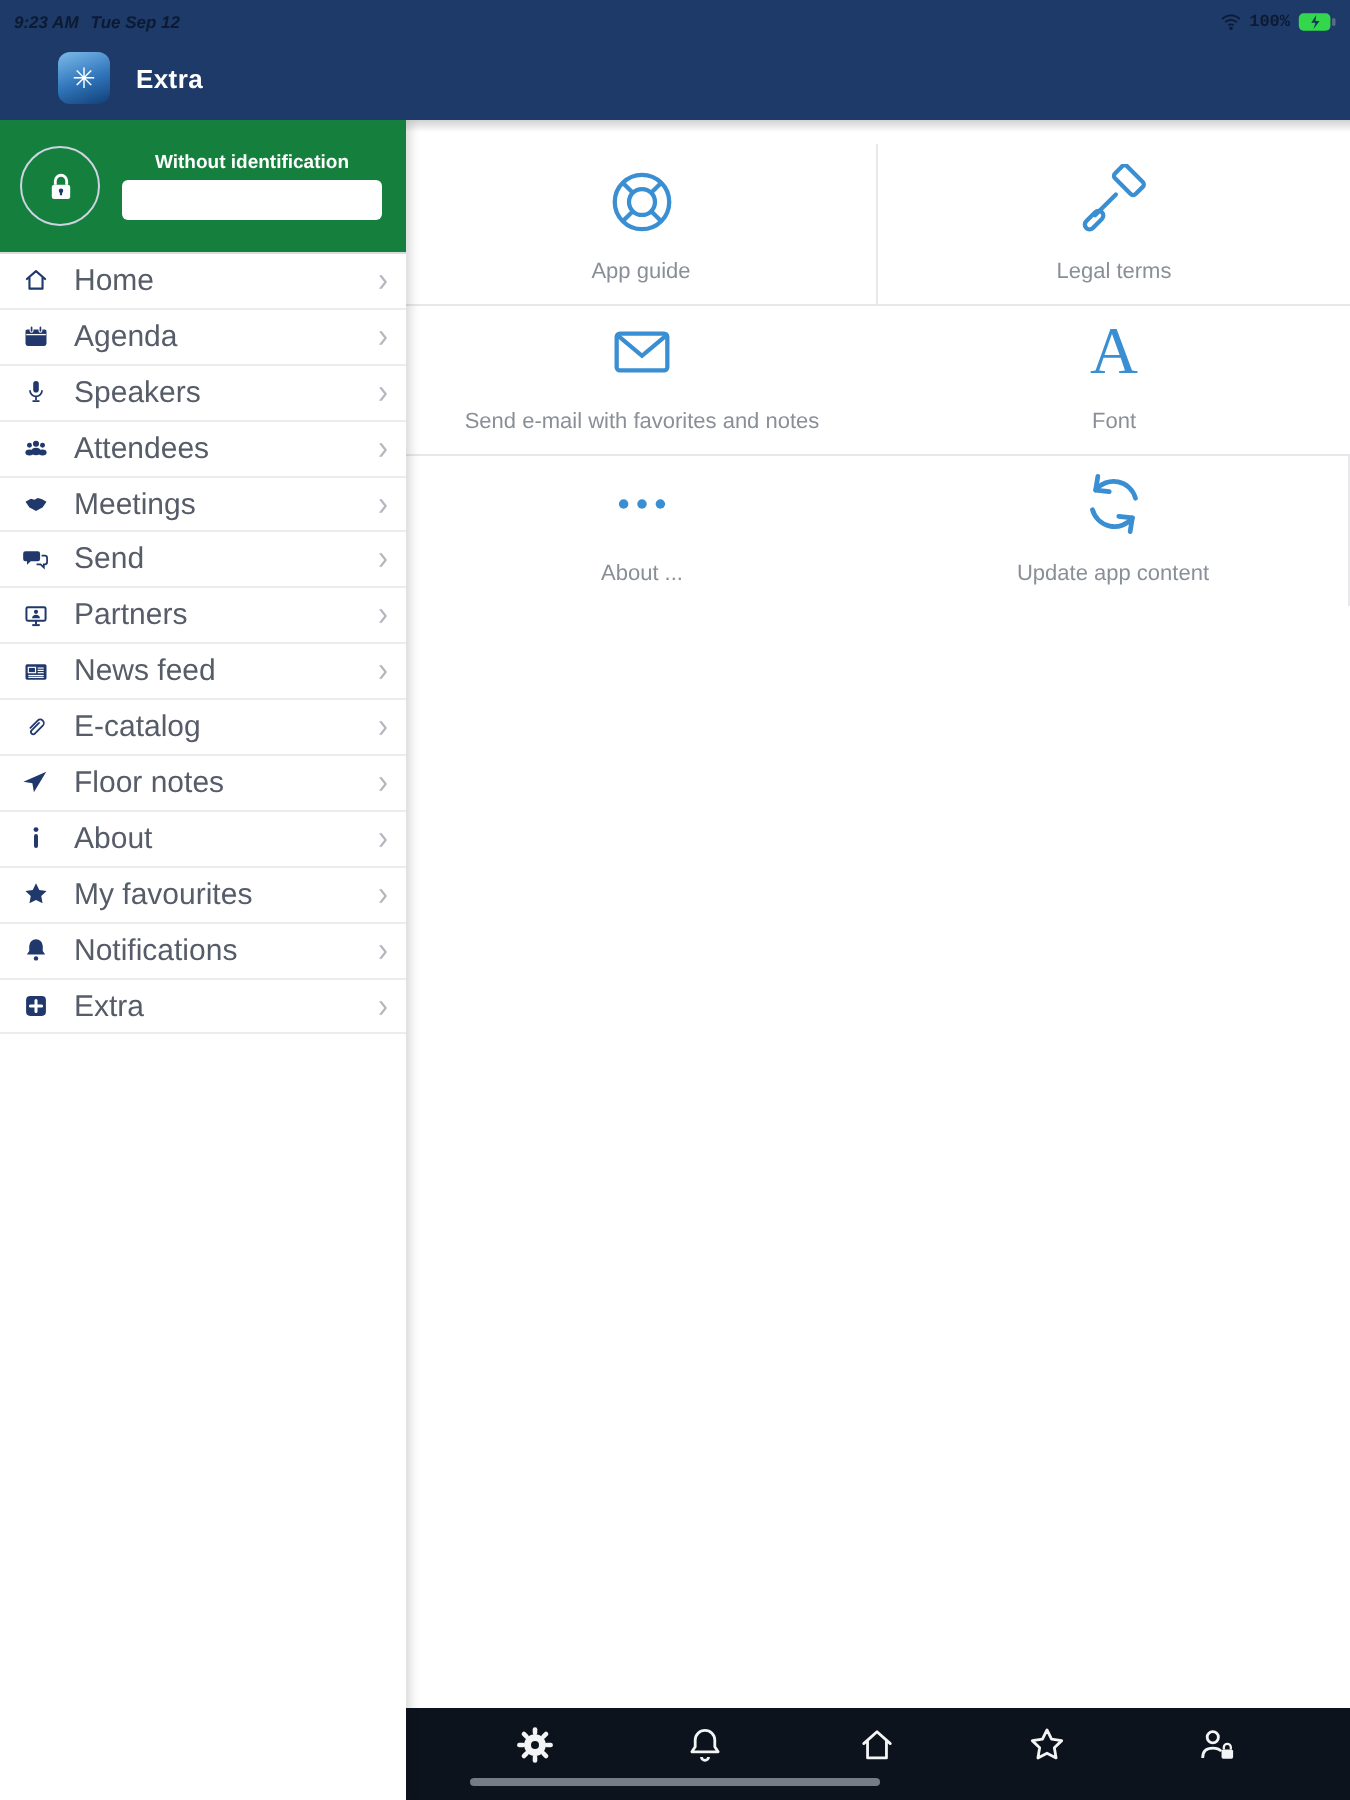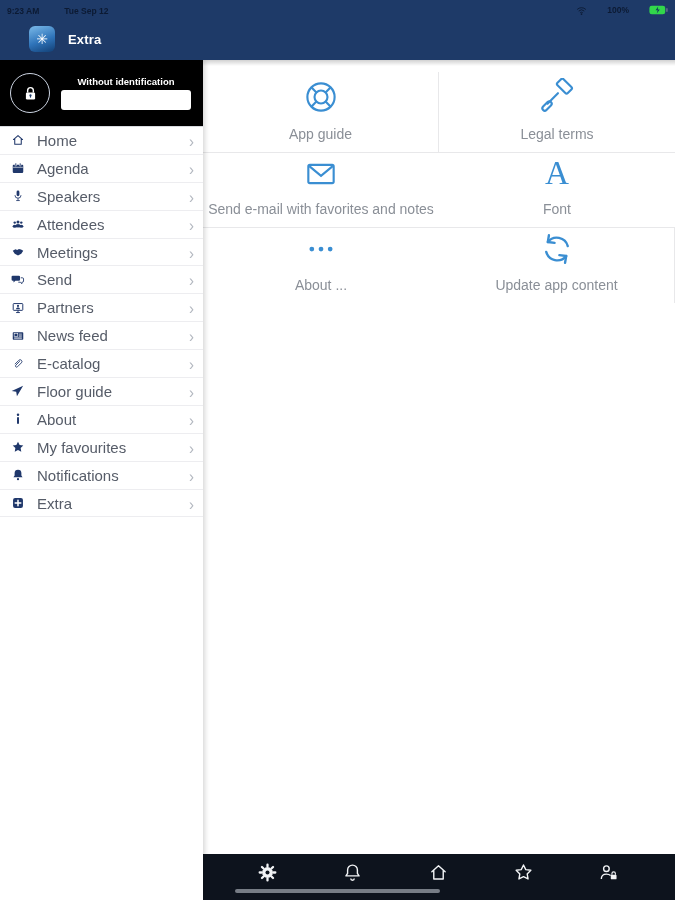--- a/index.html
+++ b/index.html
@@ -3,32 +3,32 @@
 <meta charset="utf-8">
 <style>
   html,body{margin:0;padding:0;background:#fff;}
   .screen{position:relative;width:675px;height:900px;overflow:hidden;background:#fff;
           font-family:"Liberation Sans",sans-serif;-webkit-font-smoothing:antialiased;}
 
   
   .app-header{position:absolute;top:0;left:0;right:0;height:60px;background:#1e3a68;z-index:6;}
   .status-bar{height:15px;display:flex;justify-content:space-between;align-items:center;
               padding:3px 7px 0 7px;font-size:8.5px;font-weight:bold;color:#0c1a33;}
-  .status-left{display:flex;gap:25px;}
-  .status-right{display:flex;align-items:flex-start;gap:20px;}
+  .status-left{display:flex;gap:6px;font-style:italic;}
+  .status-right{display:flex;align-items:center;gap:4px;font-family:Liberation Mono, monospace;}
   .title-row{display:flex;align-items:center;height:42px;padding-left:29px;}
   .app-icon{width:26px;height:26px;border-radius:6px;flex:0 0 auto;
             background:linear-gradient(160deg,#7cbbea 0%,#2f74ba 55%,#123f75 100%);
             display:flex;align-items:center;justify-content:center;color:#fff;font-size:14px;line-height:1;}
   .app-title{color:#fff;font-weight:bold;font-size:13px;margin-left:13px;letter-spacing:.2px;}
 
   
   .sidebar{position:absolute;top:60px;left:0;width:203px;bottom:0;background:#fff;z-index:5;
            box-shadow:2px 0 5px rgba(0,0,0,.16);}
-  .login-block{height:66px;background:#000000;display:flex;align-items:center;padding:0 12px 0 10px;box-sizing:border-box;}
+  .login-block{height:66px;background:#15803d;display:flex;align-items:center;padding:0 12px 0 10px;box-sizing:border-box;}
   .lock-badge{width:38px;height:38px;border-radius:50%;border:1.6px solid #ccd4e2;flex:0 0 auto;
               display:flex;align-items:center;justify-content:center;}
   .login-fields{margin-left:11px;flex:1;}
   .login-label{color:#fff;font-size:9.5px;font-weight:bold;text-align:center;margin-bottom:3px;white-space:nowrap;}
   .login-input{display:block;width:100%;height:20px;border:0;border-radius:3px;background:#fff;box-sizing:border-box;
                font-size:10px;padding:0 5px;outline:none;}
   .menu{border-top:1px solid #d8dbe0;}
   .menu-item{height:26.9px;display:flex;align-items:center;padding:0 9px 0 11px;border-bottom:1px solid #ededf0;cursor:pointer;}
   .mi-icon{width:14px;height:14px;color:#20386b;flex:0 0 auto;}
   .mi-label{font-size:15px;color:#565c68;margin-left:12px;flex:1;}
@@ -36,21 +36,21 @@
 
   
   .content{position:absolute;top:60px;left:203px;right:0;bottom:0;background:#fff;}
   .content::before{content:"";position:absolute;top:0;left:0;right:0;height:6px;
                    background:linear-gradient(rgba(0,0,0,.18),rgba(0,0,0,0));pointer-events:none;z-index:2;}
   .tiles{position:absolute;top:12px;left:0;right:0;display:grid;grid-template-columns:1fr 1fr;
          grid-template-rows:81px 75px 75px 78px;}
   .tile{display:flex;flex-direction:column;align-items:center;justify-content:flex-end;
         padding-bottom:10px;box-sizing:border-box;cursor:pointer;}
   .tile-icon{height:44px;display:flex;align-items:center;justify-content:center;margin-bottom:7px;color:#3a8ed2;}
-  .tile-label{font-size:14px;color:#8a8f97;white-space:nowrap;}
+  .tile-label{font-size:11px;color:#8a8f97;white-space:nowrap;}
   .b-r{border-right:1px solid #e8e8ea;}
   .b-b{border-bottom:1px solid #e8e8ea;}
 
   
   .bottom-bar{position:absolute;left:0;right:0;bottom:0;height:46px;background:#0d131d;z-index:3;
               display:flex;justify-content:space-between;align-items:flex-start;
               padding:8px 56px 0 54px;box-sizing:border-box;}
   .bb-icon{width:21px;height:21px;color:#f2f4f6;cursor:pointer;}
   .home-indicator{position:absolute;left:32px;bottom:7px;width:205px;height:4.5px;border-radius:2.5px;
                   background:#767c85;cursor:grab;}
@@ -343,21 +343,21 @@
     <svg class="mi-icon">
             <use href="#ic-paperclip"></use>
           </svg>
     <span class="mi-label">E-catalog</span>
     <span class="mi-chevron">›</span>
   </div>
         <div class="menu-item">
     <svg class="mi-icon">
             <use href="#ic-paper-plane"></use>
           </svg>
-    <span class="mi-label">Floor guide</span>
+    <span class="mi-label">Floor notes</span>
     <span class="mi-chevron">›</span>
   </div>
         <div class="menu-item">
     <svg class="mi-icon">
             <use href="#ic-info"></use>
           </svg>
     <span class="mi-label">About</span>
     <span class="mi-chevron">›</span>
   </div>
         <div class="menu-item">

